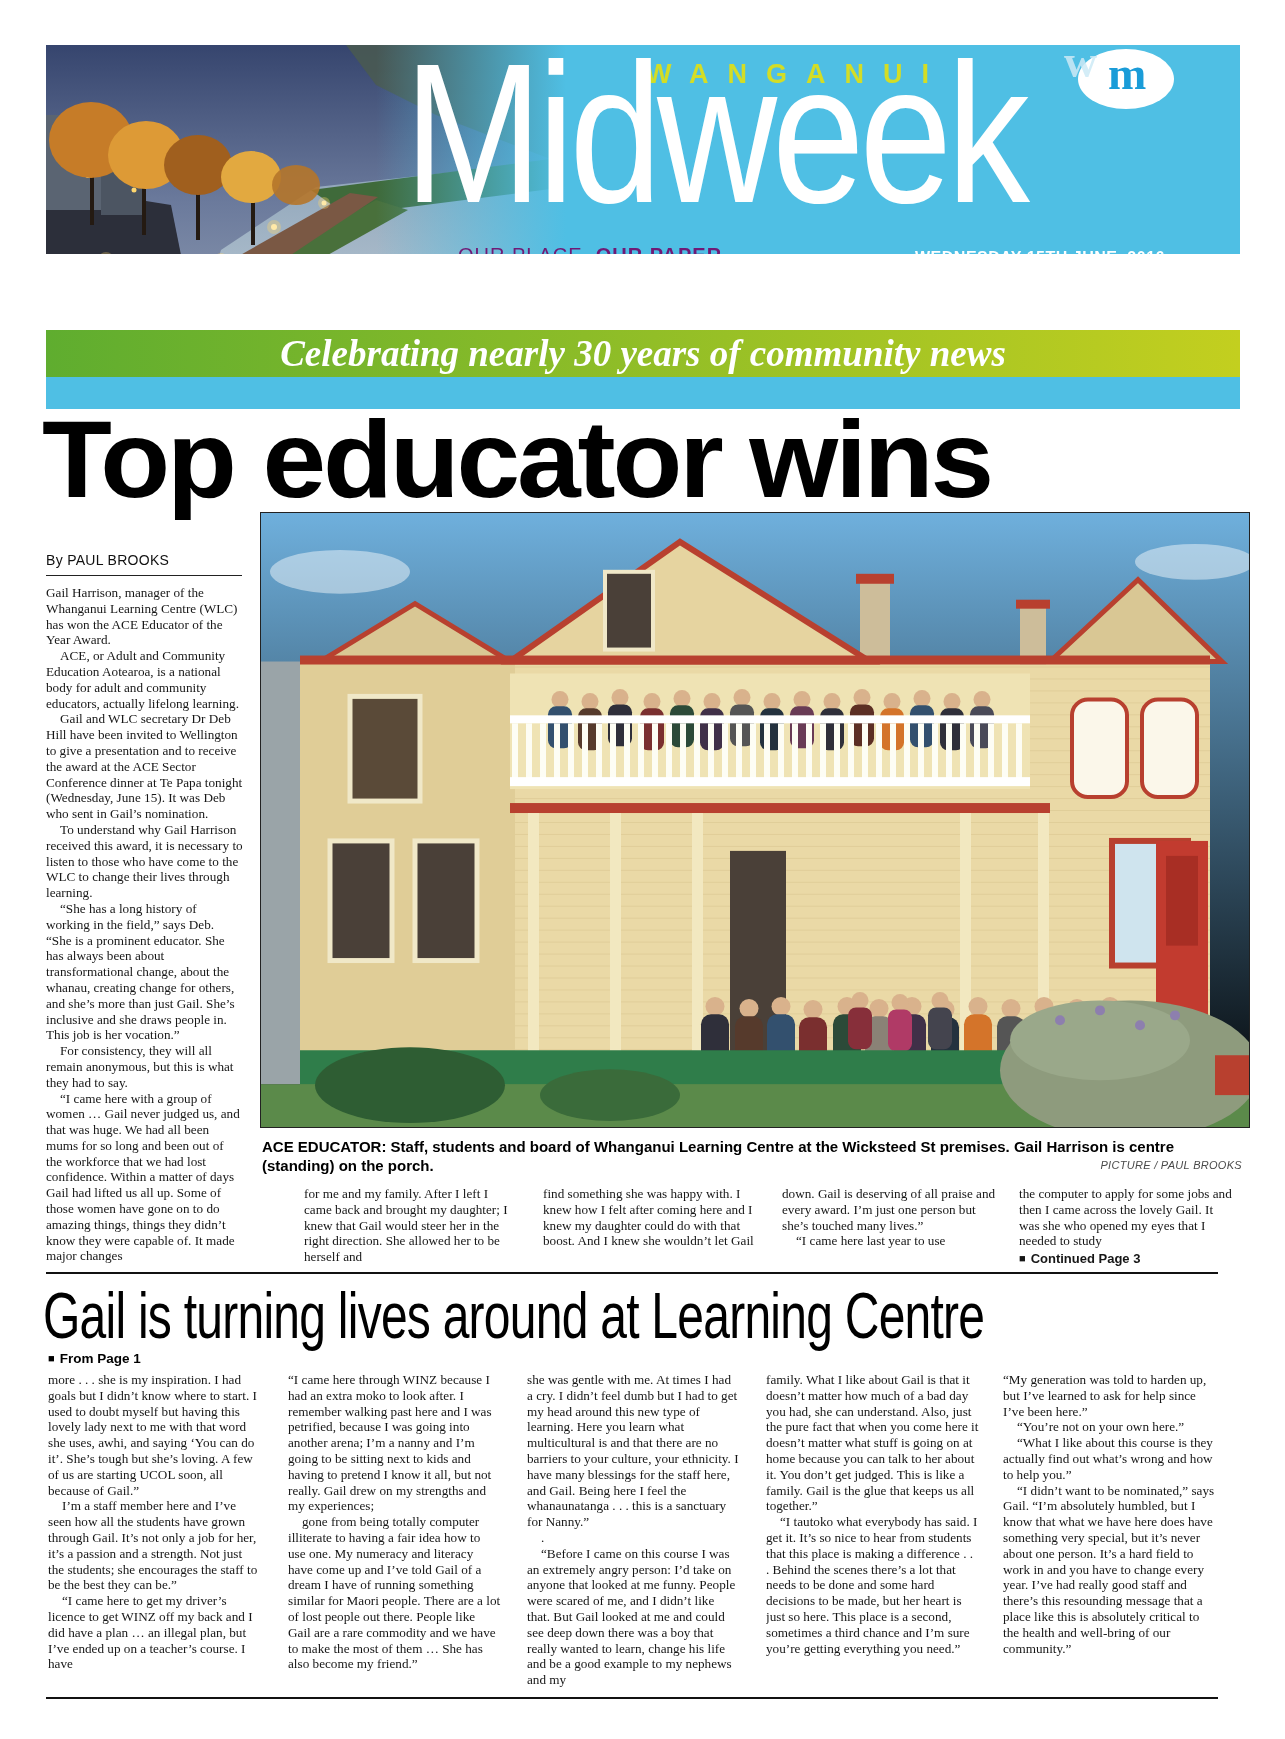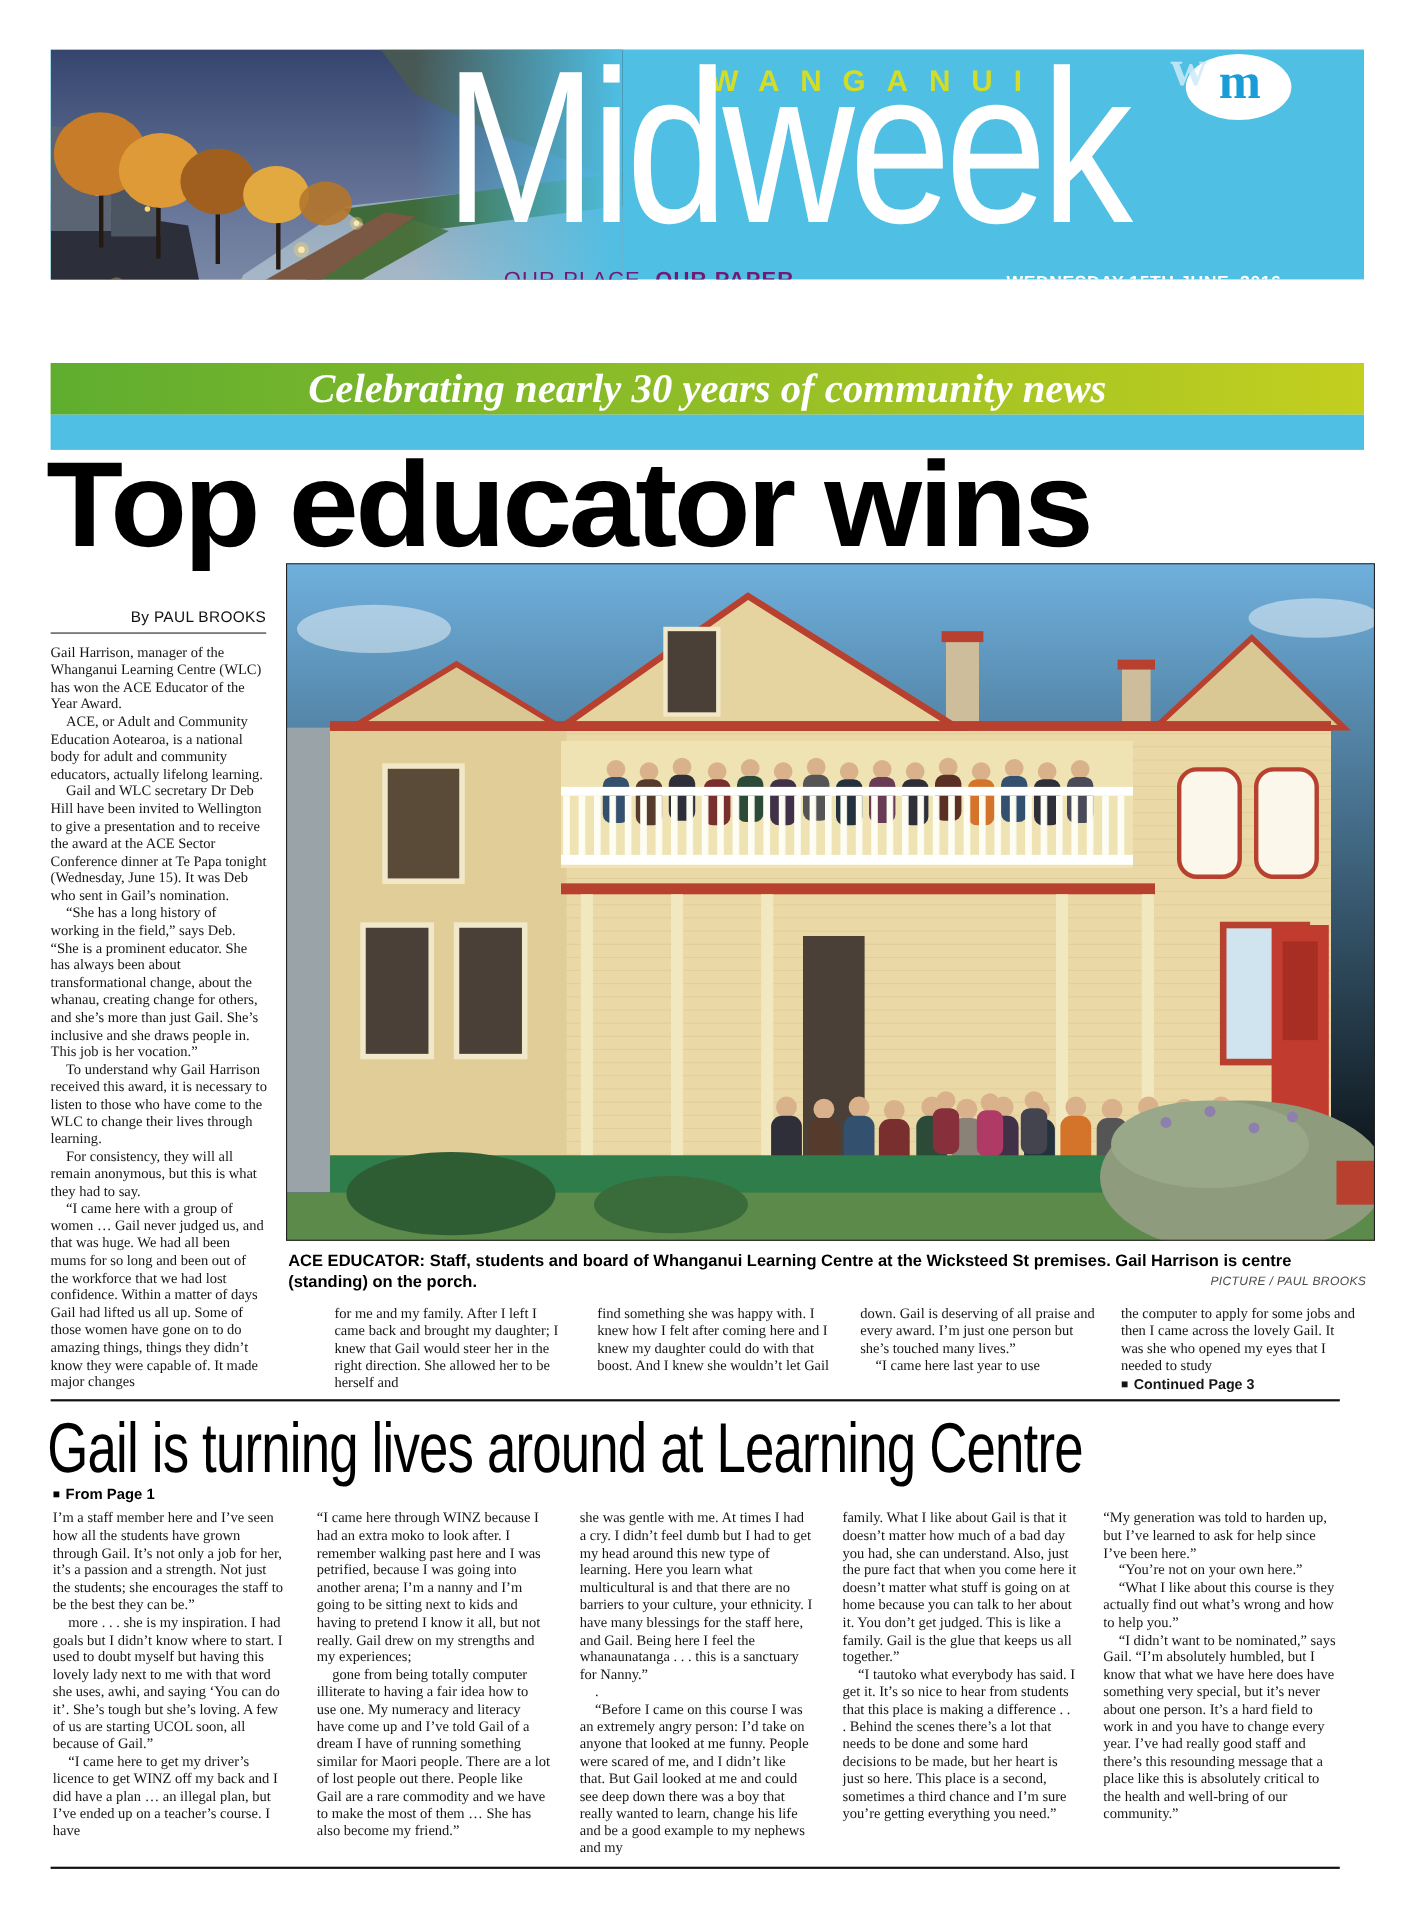--- a/index.html
+++ b/index.html
@@ -25,21 +25,21 @@
     background:linear-gradient(90deg,#5fad2f 0%,#8cbc28 45%,#c3cf1f 100%);
     display:flex;align-items:center;justify-content:center;}
   #green-banner span{font-family:"Liberation Serif",serif;font-style:italic;font-weight:600;
     font-size:37px;color:#ffffff;white-space:nowrap;text-align:center;}
   #blue-strip{left:46px;top:377px;width:1194px;height:32px;background:#4fbfe4;}
 
   
   #headline1{left:42px;top:404px;font-size:110px;font-weight:bold;letter-spacing:-3px;
     line-height:1;color:#000;white-space:nowrap;transform:scaleX(1.04);transform-origin:0 0;}
   #byline{left:46px;top:552px;width:196px;font-size:14px;letter-spacing:.3px;color:#111;
-    padding-bottom:7px;border-bottom:1.5px solid #222;text-align:right;}
+    padding-bottom:7px;border-bottom:1.5px solid #222;}
   .serif-col{font-family:"Liberation Serif",serif;font-size:13.2px;line-height:15.8px;
     color:#161616;text-align:left;overflow:hidden;}
   .serif-col p{margin:0;text-indent:14px;}
   .serif-col p:first-child{text-indent:0;}
   #lead-col{left:46px;top:585px;width:197px;max-height:680px;}
 
   #main-photo{left:260px;top:512px;width:990px;height:616px;}
   #caption{left:262px;top:1137px;width:982px;font-size:15px;font-weight:bold;line-height:19px;color:#000;}
   #photo-credit{position:absolute;right:2px;bottom:0px;font-size:11px;font-style:italic;
     font-weight:400;color:#4a4a4a;letter-spacing:.3px;}
@@ -134,22 +134,22 @@
 <div id="blue-strip" class="abs"></div>
 
 <div id="headline1" class="abs">Top educator wins</div>
 
 <div id="byline" class="abs">By PAUL BROOKS</div>
 
 <div id="lead-col" class="abs serif-col">
     <p>Gail Harrison, manager of the Whanganui Learning Centre (WLC) has won the ACE Educator of the Year Award.</p>
     <p>ACE, or Adult and Community Education Aotearoa, is a national body for adult and community educators, actually lifelong learning.</p>
     <p>Gail and WLC secretary Dr Deb Hill have been invited to Wellington to give a presentation and to receive the award at the ACE Sector Conference dinner at Te Papa tonight (Wednesday, June 15). It was Deb who sent in Gail’s nomination.</p>
+    <p>To understand why Gail Harrison received this award, it is necessary to listen to those who have come to the WLC to change their lives through learning.</p>
     <p>“She has a long history of working in the field,” says Deb. “She is a prominent educator. She has always been about transformational change, about the whanau, creating change for others, and she’s more than just Gail. She’s inclusive and she draws people in. This job is her vocation.”</p>
-    <p>To understand why Gail Harrison received this award, it is necessary to listen to those who have come to the WLC to change their lives through learning.</p>
     <p>For consistency, they will all remain anonymous, but this is what they had to say.</p>
     <p>“I came here with a group of women … Gail never judged us, and that was huge. We had all been mums for so long and been out of the workforce that we had lost confidence. Within a matter of days Gail had lifted us all up. Some of those women have gone on to do amazing things, things they didn’t know they were capable of. It made major changes</p>
   </div>
 
 <svg id="main-photo" class="abs" viewBox="0 0 990 618" preserveAspectRatio="none">
   <defs>
     <linearGradient id="sky2" x1="0" y1="0" x2="0" y2="1">
       <stop offset="0" stop-color="#6fb0dd"></stop>
         <stop offset="1" stop-color="#bede f2"></stop>
       <stop offset="1" stop-color="#bedef2"></stop>
@@ -294,22 +294,22 @@
 
 <div id="rule-mid" class="abs rule"></div>
 
 <div id="headline2" class="abs">Gail is turning lives around at Learning Centre</div>
 
 <div id="frompage" class="abs">
   <span class="sq">■</span><span>From Page 1</span>
 </div>
 
 <div id="bcol-0" class="abs serif-col bcol">
+    <p>more . . . she is my inspiration. I had goals but I didn’t know where to start. I used to doubt myself but having this lovely lady next to me with that word she uses, awhi, and saying ‘You can do it’. She’s tough but she’s loving. A few of us are starting UCOL soon, all because of Gail.”</p>
     <p>I’m a staff member here and I’ve seen how all the students have grown through Gail. It’s not only a job for her, it’s a passion and a strength. Not just the students; she encourages the staff to be the best they can be.”</p>
-    <p>more . . . she is my inspiration. I had goals but I didn’t know where to start. I used to doubt myself but having this lovely lady next to me with that word she uses, awhi, and saying ‘You can do it’. She’s tough but she’s loving. A few of us are starting UCOL soon, all because of Gail.”</p>
     <p>“I came here to get my driver’s licence to get WINZ off my back and I did have a plan … an illegal plan, but I’ve ended up on a teacher’s course. I have</p>
   </div>
 <div id="bcol-1" class="abs serif-col bcol">
     <p>“I came here through WINZ because I had an extra moko to look after. I remember walking past here and I was petrified, because I was going into another arena; I’m a nanny and I’m going to be sitting next to kids and having to pretend I know it all, but not really. Gail drew on my strengths and my experiences;</p>
     <p>gone from being totally computer illiterate to having a fair idea how to use one. My numeracy and literacy have come up and I’ve told Gail of a dream I have of running something similar for Maori people. There are a lot of lost people out there. People like Gail are a rare commodity and we have to make the most of them … She has also become my friend.”</p>
   </div>
 <div id="bcol-2" class="abs serif-col bcol">
     <p>she was gentle with me. At times I had a cry. I didn’t feel dumb but I had to get my head around this new type of learning. Here you learn what multicultural is and that there are no barriers to your culture, your ethnicity. I have many blessings for the staff here, and Gail. Being here I feel the whanaunatanga . . . this is a sanctuary for Nanny.”</p>
     <p>.</p>
     <p>“Before I came on this course I was an extremely angry person: I’d take on anyone that looked at me funny. People were scared of me, and I didn’t like that. But Gail looked at me and could see deep down there was a boy that really wanted to learn, change his life and be a good example to my nephews and my</p>

